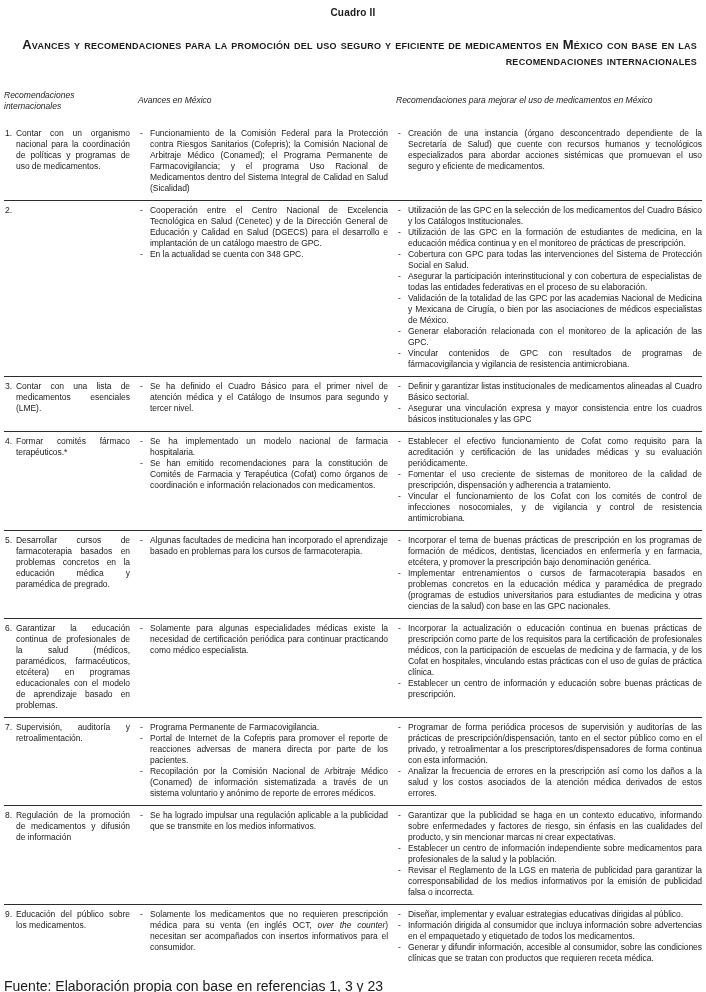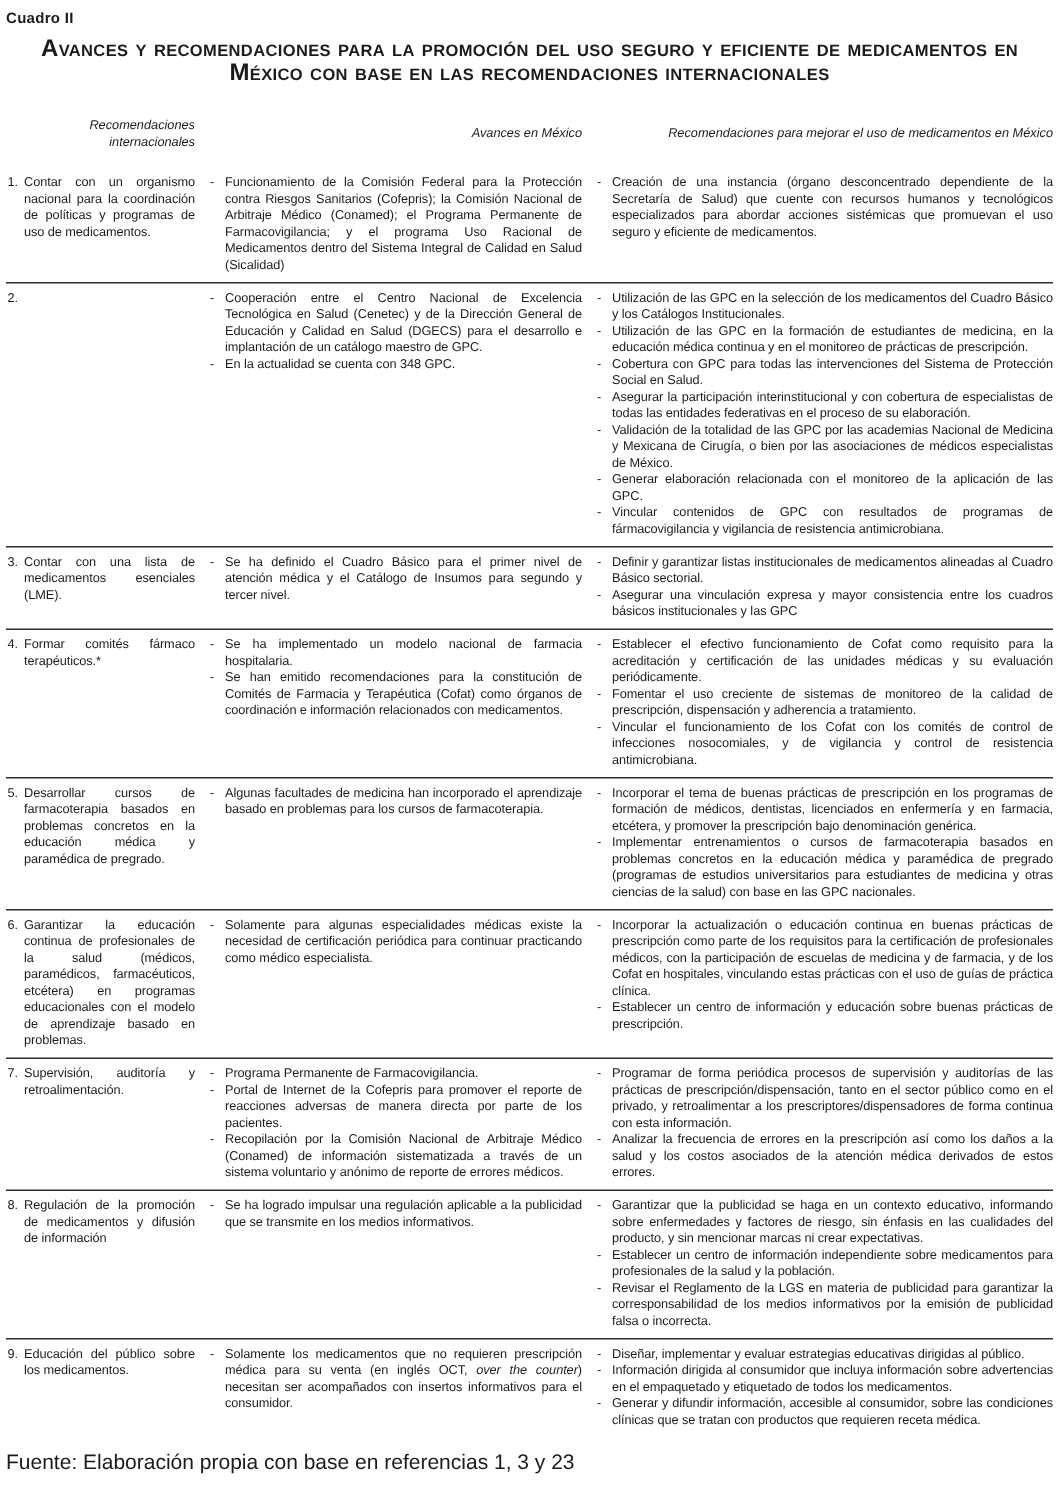--- a/index.html
+++ b/index.html
@@ -6,49 +6,49 @@
   body {
     width: 706px;
     min-height: 992px;
     font-family: "Liberation Sans", sans-serif;
     color: #1b1b1b;
     -webkit-font-smoothing: antialiased;
   }
   .page { padding: 7px 4px 6px 4px; }
 
   .kicker {
-    text-align: left;
+    text-align: center;
     font-size: 10px;
     font-weight: bold;
     letter-spacing: 0.2px;
   }
   .main-title {
-    text-align: center;
-    font-size: 16px;
+    text-align: right;
+    font-size: 13px;
     font-weight: bold;
     font-variant: small-caps;
     line-height: 16px;
     letter-spacing: 0.25px;
     max-width: 688px;
-    margin: 7px auto 0 auto;
+    margin: 19px auto 0 auto;
   }
 
   .grid3 {
     display: grid;
     grid-template-columns: 126px 250px 1fr;
     column-gap: 8px;
   }
 
   .header-row {
     margin: 21px 0 13px 0;
     align-items: center;
     font-style: italic;
     font-size: 8.5px;
     line-height: 10.5px;
-    text-align: right;
+    text-align: left;
   }
   .hcell-inner { display: inline-block; }
   .hcell1 .hcell-inner { max-width: 102px; }
 
   .row { padding: 4px 0 6px 0; }
   .row + .row { border-top: 1px solid #2c2c2c; }
 
   .cell { font-size: 8.5px; line-height: 11px; letter-spacing: -0.05px; }
 
   .c1 {

